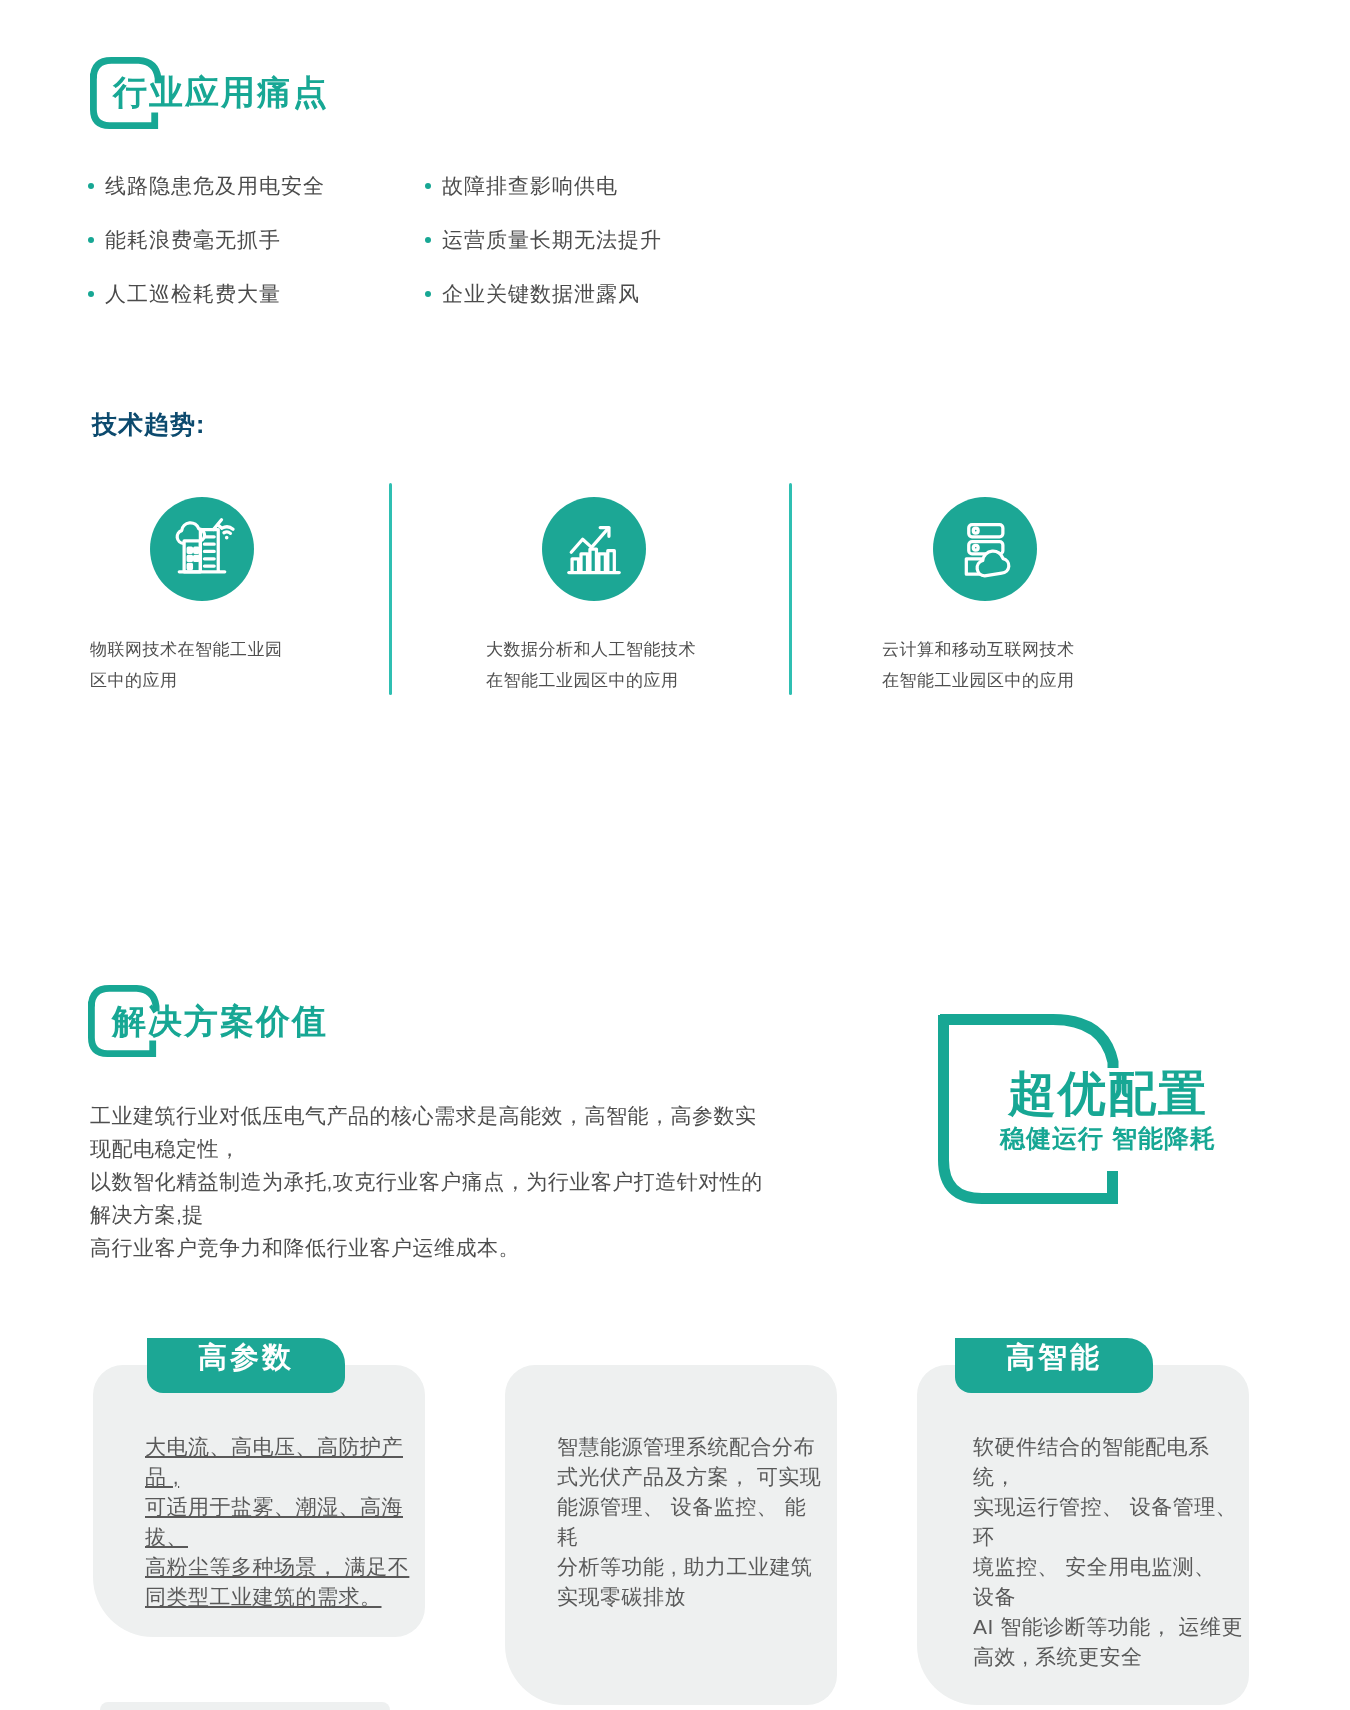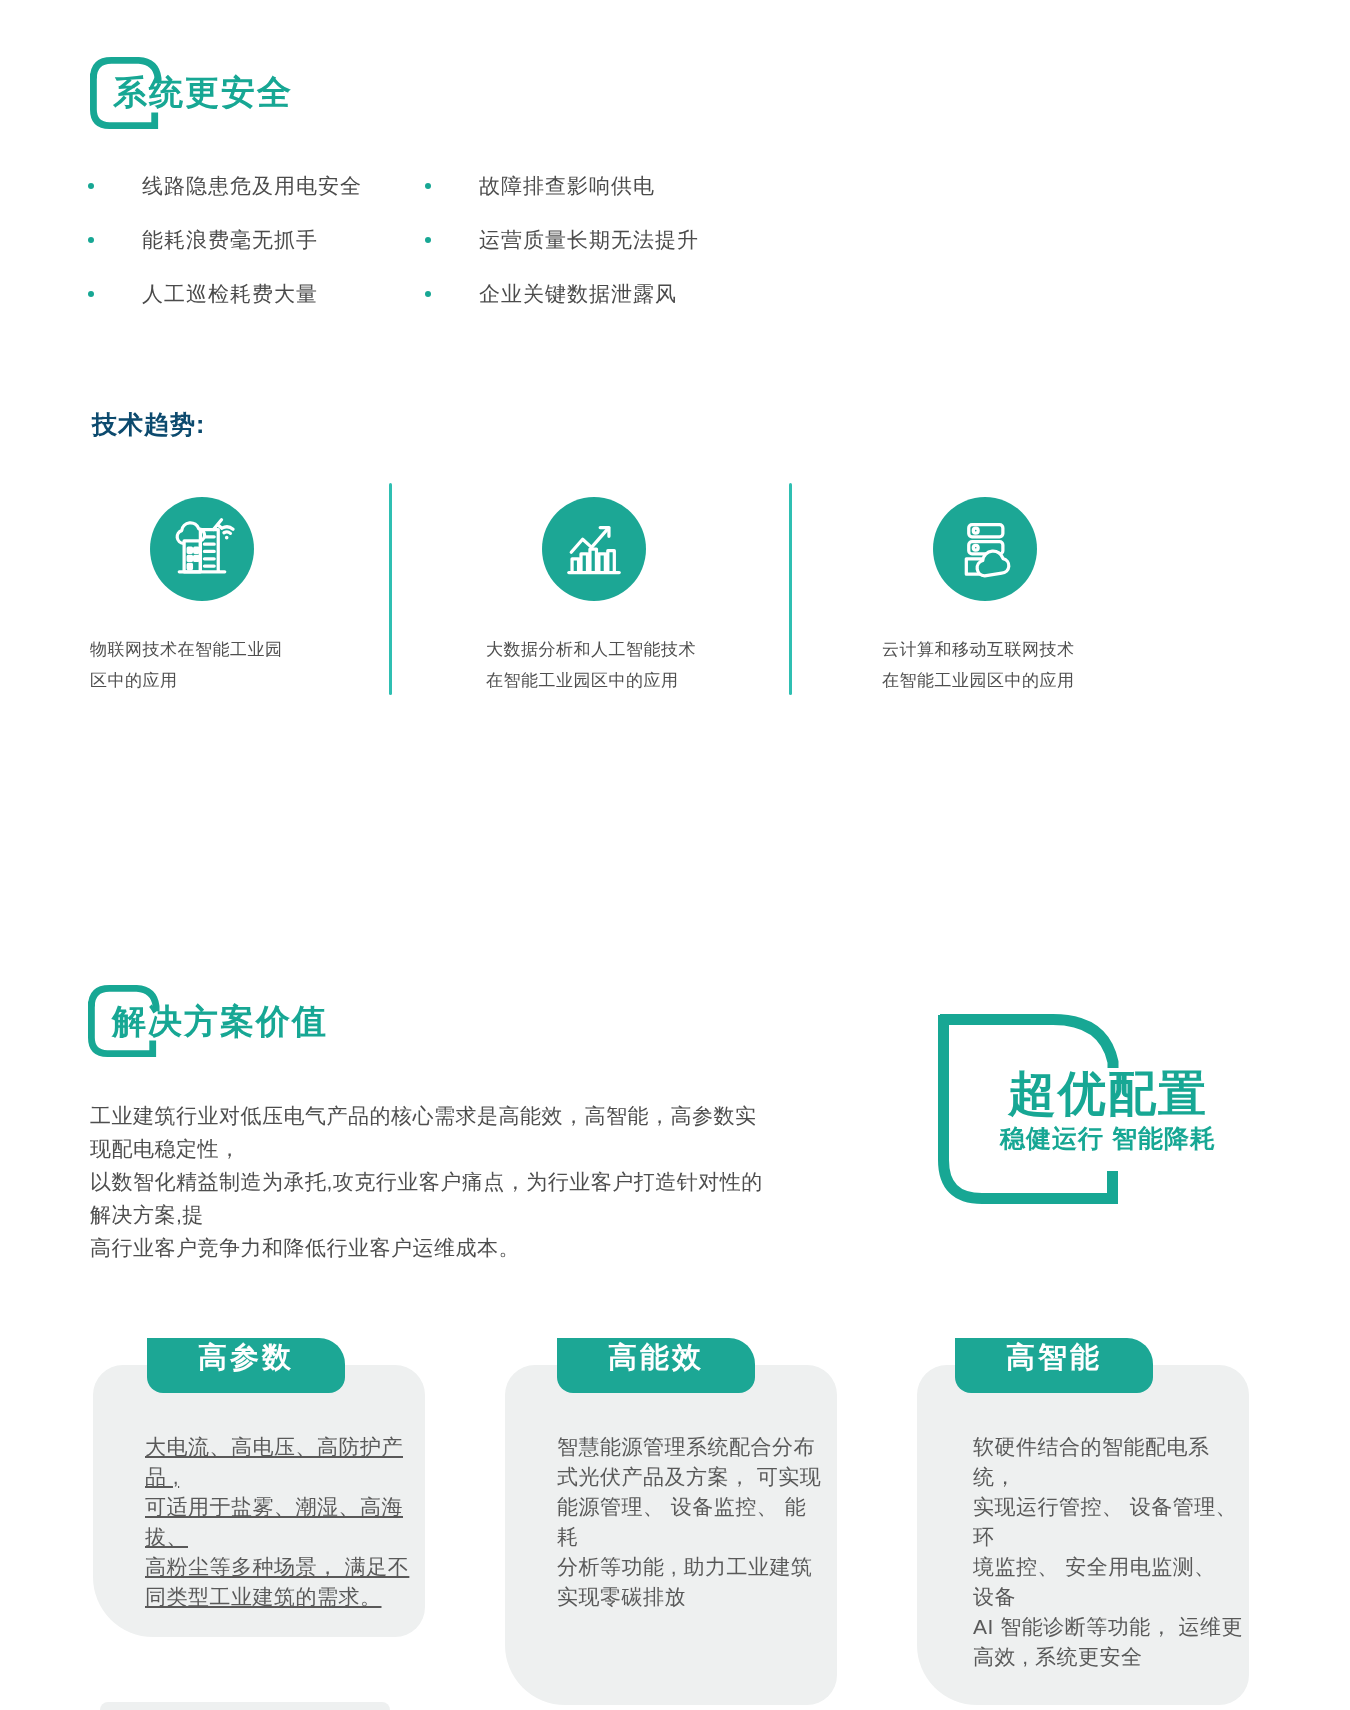--- a/index.html
+++ b/index.html
@@ -7,21 +7,21 @@
         font-family:"Liberation Sans","DejaVu Sans",sans-serif;}
   .abs{position:absolute;}
 
   
   .sec-title{color:#17A794;font-size:34px;font-weight:bold;letter-spacing:2px;white-space:nowrap;}
 
   
   .bullet-col{display:flex;flex-direction:column;gap:26px;}
   .bullet-row{display:flex;align-items:center;}
   .bullet-dot{width:6px;height:6px;border-radius:50%;background:#17A794;margin-right:11px;flex:0 0 auto;}
-  .bullet-text{font-size:21px;color:#4b4b4b;letter-spacing:1px;white-space:nowrap;margin-left:37px;}
+  .bullet-text{font-size:21px;color:#4b4b4b;letter-spacing:1px;white-space:nowrap;}
 
   
   .trends-label{font-size:25px;font-weight:bold;color:#0c4a6e;letter-spacing:1px;}
   .trend-circle{width:104px;height:104px;border-radius:50%;background:#1CA795;
                 display:flex;align-items:center;justify-content:center;}
   .trend-circle svg{width:78px;height:78px;}
   .trend-caption{font-size:17px;line-height:31px;color:#4f4f4f;white-space:pre-line;letter-spacing:0.5px;}
   .divider{width:3px;background:#2FBFB2;border-radius:2px;}
 
   
@@ -45,21 +45,21 @@
 <body>
 
 <div class="page">
 
   <div class="abs" style="left:90px;top:57px;width:72px;height:72px;">
     <svg viewBox="0 0 74 74" width="72" height="72">
       <path class="brk" stroke-width="7" d="M3.5 22 Q3.5 3.5 22 3.5 L50 3.5 Q68 4.5 70 22 L70 27"></path>
       <path class="brk" stroke-width="7" d="M3.5 17 L3.5 54 Q3.5 70.5 20 70.5 L66.5 70.5 L66.5 57"></path>
     </svg>
   </div>
-  <div class="abs sec-title" style="left:113px;top:70px;">系统更安全</div>
+  <div class="abs sec-title" style="left:113px;top:70px;">行业应用痛点</div>
 
   <div class="abs bullet-col" style="left:88px;top:172px;">
     <div class="bullet-row">
       <span class="bullet-dot"></span>
       <span class="bullet-text">线路隐患危及用电安全</span>
     </div>
     <div class="bullet-row">
       <span class="bullet-dot"></span>
       <span class="bullet-text">能耗浪费毫无抓手</span>
     </div>
@@ -150,23 +150,20 @@
   <div class="abs badge-title" style="left:988px;top:1062px;width:240px;">超优配置</div>
   <div class="abs badge-sub" style="left:988px;top:1122px;width:240px;">稳健运行 智能降耗</div>
 
   <div class="abs card card-r1" style="left:93px;top:1365px;width:332px;height:272px;"></div>
   <div class="abs card card-r2" style="left:505px;top:1365px;width:332px;height:340px;"></div>
   <div class="abs card card-r2" style="left:917px;top:1365px;width:332px;height:340px;"></div>
 
   <div class="abs ribbon" style="left:147px;top:1338px;width:198px;height:55px;">
     <span class="ribbon-label">高参数</span>
   </div>
-  <div class="abs ribbon" style="left:557px;top:1338px;width:198px;height:55px;">
-    <span class="ribbon-label">高能效</span>
-  </div>
   <div class="abs ribbon" style="left:955px;top:1338px;width:198px;height:55px;">
     <span class="ribbon-label">高智能</span>
   </div>
 
   <div class="abs card-body" style="left:145px;top:1432px;width:270px;text-decoration:underline;">大电流、高电压、高防护产品 ,
 可适用于盐雾、潮湿、高海拔、
 高粉尘等多种场景， 满足不
 同类型工业建筑的需求。</div>
   <div class="abs card-body" style="left:973px;top:1432px;width:270px;">软硬件结合的智能配电系统，
 实现运行管控、 设备管理、 环

